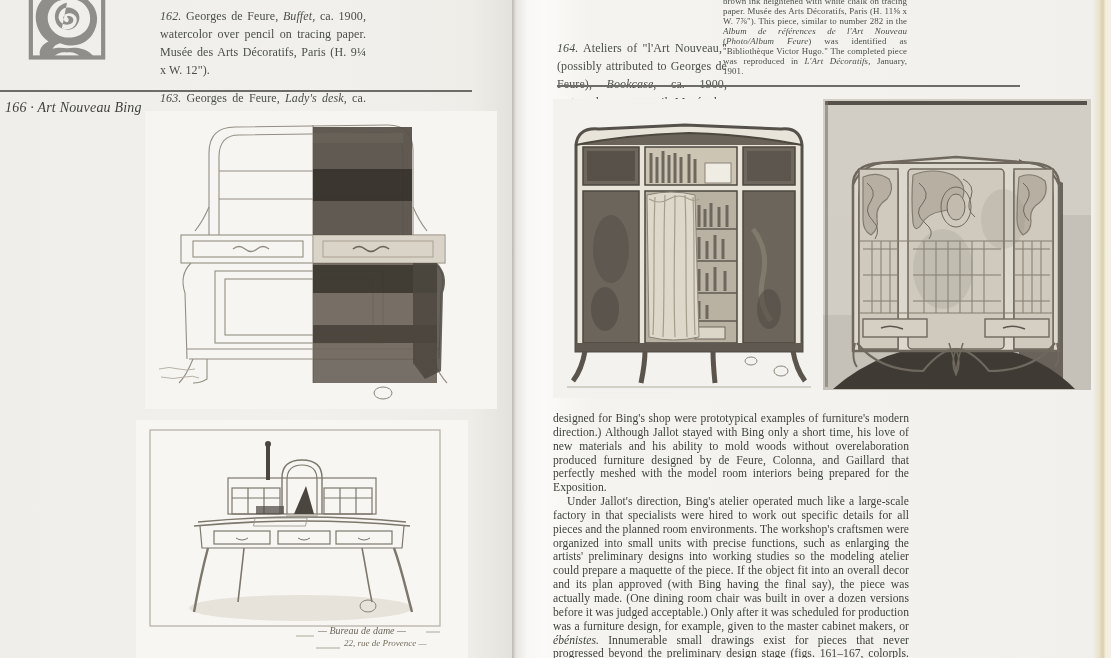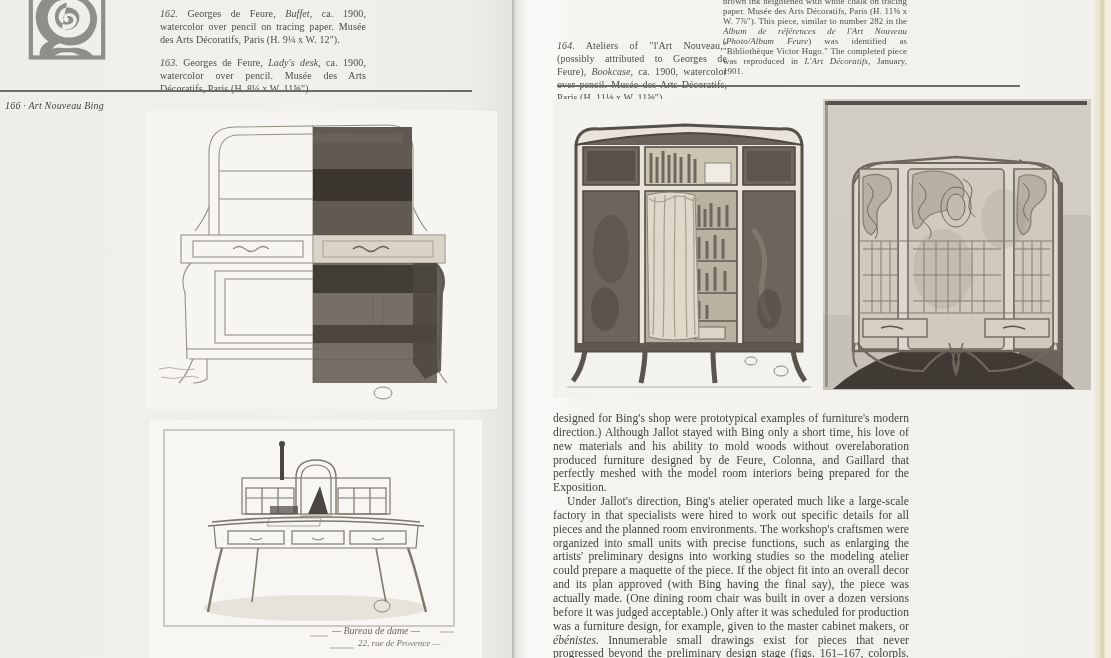--- a/index.html
+++ b/index.html
@@ -30,26 +30,26 @@
   }
 
   
   .rule{height:2px;background:#6e6c66;}
   .rule-left{left:0;top:90px;width:472px;}
   .rule-right{left:557px;top:85px;width:463px;height:2px;}
 
   
   .page-header{
     left:5px;top:100px;width:240px;
-    font-style:italic;font-size:10px;color:#3f423c;letter-spacing:.2px;
+    font-style:italic;font-size:14px;color:#3f423c;letter-spacing:.2px;
   }
 
   
   .caption{
-    color:#4b4f48;font-size:10px;line-height:13px;text-align:justify;
+    color:#4b4f48;font-size:12px;line-height:18px;text-align:justify;
     letter-spacing:.1px;
   }
   .caption .fignum,.caption .figtitle{font-style:italic;}
   .cap-162-163{left:160px;top:7px;width:206px;}
   .cap-162{margin-bottom:10px;}
   .cap-164{left:557px;top:39px;width:170px;}
   .cap-165{left:723px;top:-4px;width:184px;font-size:8.9px;line-height:10px;}
   .cap i{}
 
   
@@ -58,21 +58,21 @@
     font-size:11.6px;line-height:13.85px;color:#3e423a;
     text-align:justify;letter-spacing:.05px;
   }
   .bodytext p{margin:0;}
   .bodytext p.indent{text-indent:14px;}
   .bodytext i{font-style:italic;margin-top:19px;}
 
   
   .figure{background:transparent;}
   .fig-buffet{left:145px;top:111px;width:352px;height:298px;}
-  .fig-desk{left:150px;top:420px;width:332px;height:238px;}
+  .fig-desk{left:136px;top:420px;width:332px;height:238px;}
   .fig-bookcase{left:553px;top:99px;width:274px;height:299px;}
   .fig-vitrine{left:823px;top:99px;width:268px;height:291px;}
   .fig-logo{left:21px;top:0px;width:92px;height:74px;overflow:hidden;}
   svg{display:block;}
 </style>
 </head>
 <body>
 
 <div class="spread">
 

